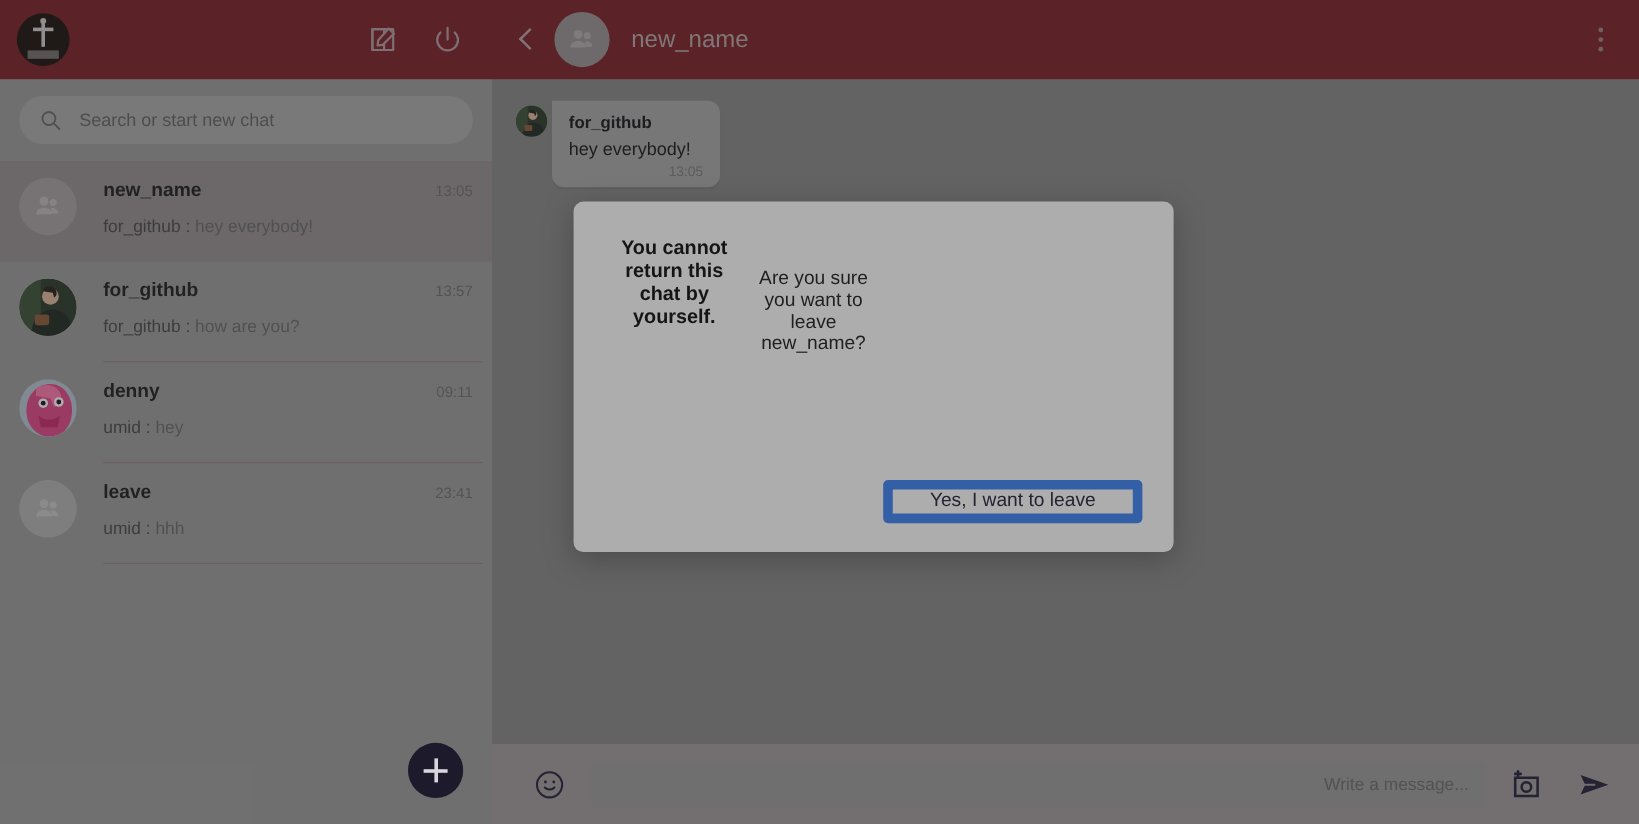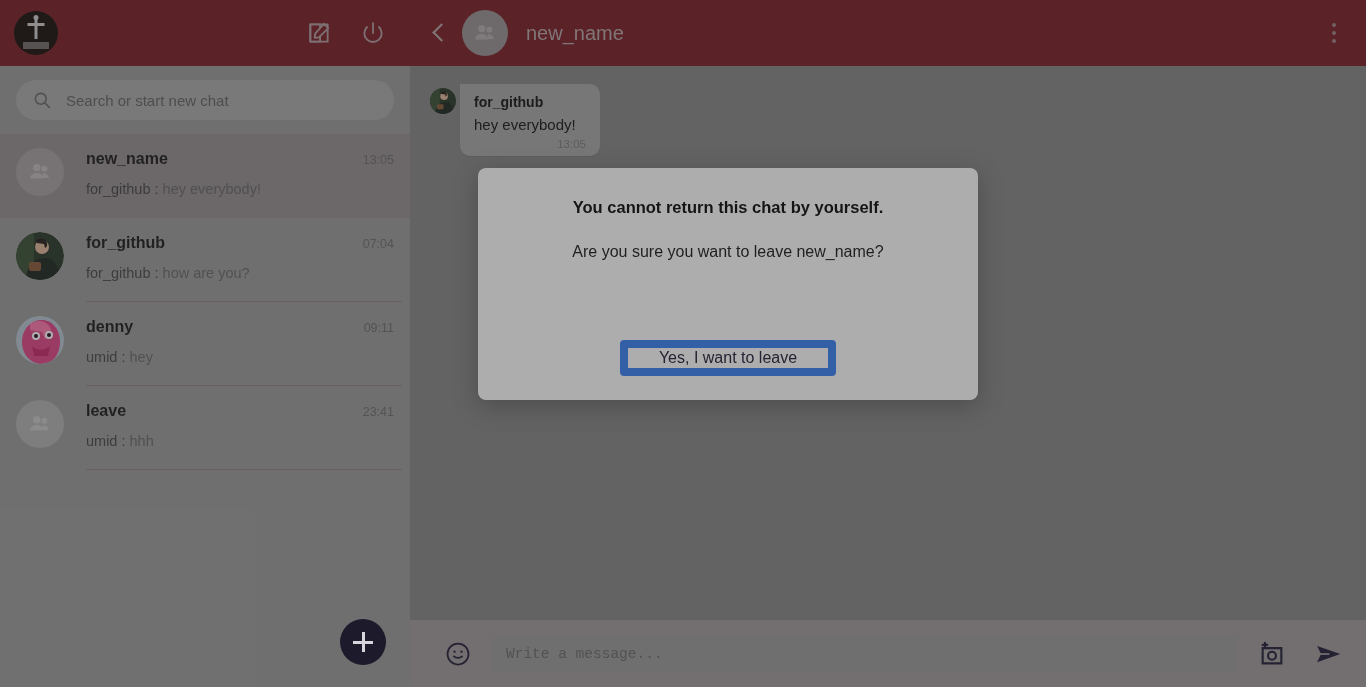--- a/index.html
+++ b/index.html
@@ -166,32 +166,32 @@
     background: #a2999b;
     display: flex; align-items: center;
     padding: 0 22px 0 34px;
     gap: 20px;
   }
   .emoji-btn { width: 28px; height: 28px; cursor: pointer; flex: 0 0 28px; }
   .msg-input {
     flex: 1 1 auto; height: 38px;
     background: #9b9b9b; border: 0; outline: 0; border-radius: 7px;
     padding: 0 14px;
-    font-family: Liberation Mono, monospace;
-    font-size: 14.5px; color: #3b3b3b;
+    font-family: Liberation Sans, sans-serif;
+    font-size: 14.5px; color: #3b3b3b; text-align: right;
   }
   .msg-input::placeholder { color: #6d6d6d; }
   .composer-icons { display: flex; align-items: center; gap: 28px; flex: 0 0 auto; }
   .modal {
     pointer-events: auto;
     position: absolute; left: 478px; top: 168px;
-    width: 500px; height: 232px;
+    width: 500px; height: 292px;
     background: #ffffff; border-radius: 8px;
     box-shadow: 0 6px 26px rgba(0,0,0,.28);
-    display: flex; flex-direction: column;
+    display: flex; flex-direction: row;
     padding: 30px 26px 24px 26px;
   }
   .modal-title { text-align: center; font-size: 16.5px; font-weight: bold; color: #0b0b0b; }
   .modal-sub { text-align: center; font-size: 16px; color: #1a1a1a; margin-top: 26px; }
   .modal-actions { margin-top: auto; display: flex; justify-content: center; gap: 17px; }
   .btn {
     height: 36px; border-radius: 4px;
     font-family: "Liberation Sans", sans-serif;
     font-size: 16px;
     cursor: pointer;
@@ -286,21 +286,21 @@
               <circle cx="26" cy="15" r="7" fill="#e0b79a"></circle>
               <path d="M20 9c3-4 10-3 11 2 1 4-2 5-2 5l-1-4-7-1z" fill="#24201c"></path>
               <path d="M10 48c0-14 8-22 18-22s16 8 16 22z" fill="#1f2b24"></path>
               <rect x="13" y="30" width="12" height="9" rx="2" fill="#8b5b3a"></rect>
             </g>
           </svg>
         </div>
         <div class="chat-body">
           <div class="chat-row1">
             <span class="chat-name">for_github</span>
-            <span class="chat-time">07:04</span>
+            <span class="chat-time">13:57</span>
           </div>
           <div class="chat-preview"><span>for_github</span> : <span class="msg">how are you?</span></div>
         </div>
         <div class="chat-sep"></div>
       </div>
 
       <div class="chat-item">
         <div class="chat-avatar">
           <svg width="48" height="48" viewBox="0 0 48 48">
             <defs>

